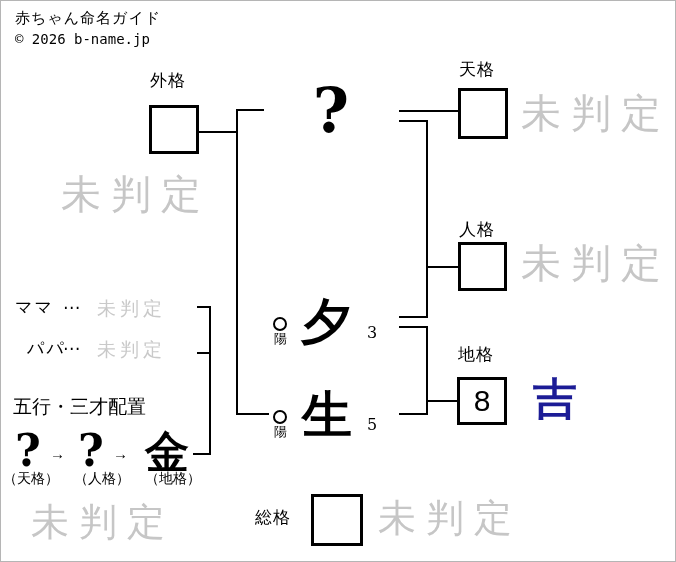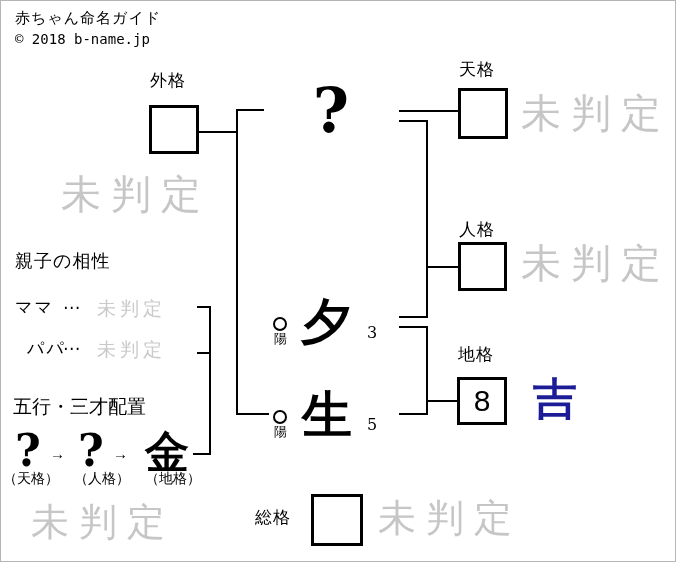--- a/index.html
+++ b/index.html
@@ -40,21 +40,21 @@
   }
   .arrow{position:absolute;font-size:15px;line-height:1;}
   .paren{position:absolute;font-size:14px;line-height:1;}
 </style>
 </head>
 <body>
 
 <div id="canvas">
 
   <div class="abs" style="left:14px;top:9px;font-size:15px;letter-spacing:1px;">赤ちゃん命名ガイド</div>
-  <div class="abs" style="left:14px;top:31px;font-size:14px;font-family:'DejaVu Sans Mono','Liberation Mono',monospace;">© 2018 b-name.jp</div>
+  <div class="abs" style="left:14px;top:31px;font-size:14px;font-family:'DejaVu Sans Mono','Liberation Mono',monospace;">© 2026 b-name.jp</div>
 
   <div class="klabel" style="left:149px;top:71px;text-align:center;">外格</div>
   <div class="kbox" style="left:148px;top:104px;width:50px;height:49px;">
     <span class="boxval"></span>
   </div>
   <div class="wm" style="left:60px;top:173px;">未判定</div>
 
   <div class="klabel" style="left:458px;top:60px;">天格</div>
   <div class="kbox" style="left:457px;top:87px;width:50px;height:51px;">
     <span class="boxval"></span>
@@ -84,21 +84,20 @@
   <div class="yycircle" style="left:272px;top:316px;"></div>
   <div class="yylabel" style="left:273px;top:331px;">陽</div>
   <div class="bigchar" style="left:299px;top:295px;width:52px;height:52px;font-size:50px;">夕</div>
   <div class="strokenum" style="left:366px;top:324px;">3</div>
 
   <div class="yycircle" style="left:272px;top:409px;"></div>
   <div class="yylabel" style="left:273px;top:424px;">陽</div>
   <div class="bigchar" style="left:300px;top:388px;width:52px;height:52px;font-size:50px;">生</div>
   <div class="strokenum" style="left:366px;top:416px;">5</div>
 
-  <div class="abs" style="left:14px;top:251px;font-size:18px;letter-spacing:1px;">親子の相性</div>
   <div class="abs" style="left:14px;top:298px;font-size:17px;letter-spacing:2px;">ママ</div>
   <div class="abs" style="left:62px;top:298px;font-size:17px;">⋯</div>
   <div class="wm-small" style="left:96px;top:298px;">未判定</div>
   <div class="abs" style="left:14px;top:339px;font-size:17px;letter-spacing:2px;margin-left:12px;">パパ</div>
   <div class="abs" style="left:62px;top:339px;font-size:17px;">⋯</div>
   <div class="wm-small" style="left:96px;top:339px;">未判定</div>
 
   <div class="abs" style="left:12px;top:396px;font-size:19px;">五行・三才配置</div>
   <div class="bigchar" style="left:12px;top:431px;width:30px;height:38px;font-size:44px;">?</div>
   <div class="arrow" style="left:49px;top:445px;">→</div>

